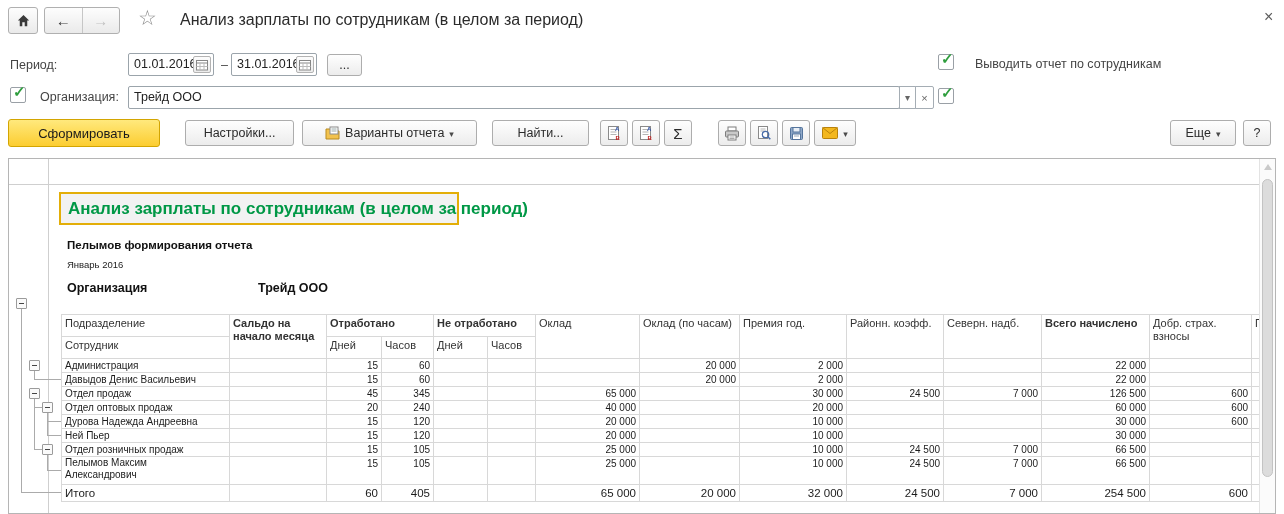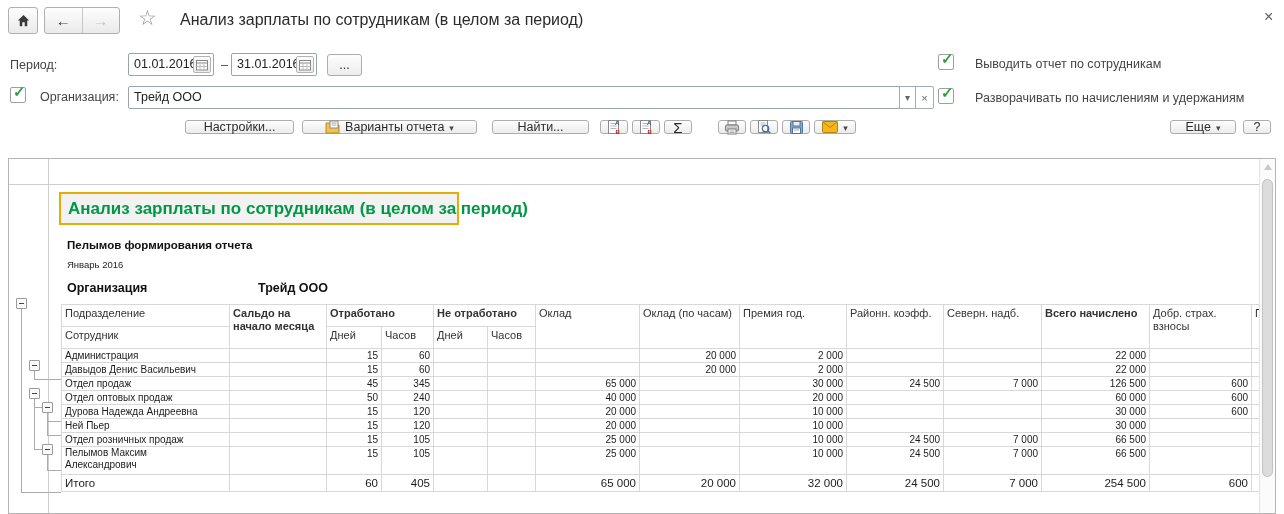--- a/index.html
+++ b/index.html
@@ -25,41 +25,41 @@
   .inputbox{position:absolute;height:23px;background:#fff;border:1px solid #9ba4ab;border-radius:2px;font-size:12.5px;color:#222}
   .inputbox .val{position:absolute;left:5px;top:3px;white-space:nowrap}
   .calbtn{position:absolute;right:2px;top:2px;width:18px;height:17px;border:1px solid #b3b3b3;border-radius:2px;
     background:linear-gradient(#fcfcfc,#ececec);display:flex;align-items:center;justify-content:center;cursor:pointer}
   .cb{position:absolute;width:16px;height:16px;border:1px solid #9aa0a6;border-radius:2px;background:#fff;cursor:pointer}
   .cb .mark{position:absolute;left:2px;top:-4px;font-size:15px;font-weight:bold;color:#2f9e3e;line-height:1}
   .sideseg{position:absolute;height:23px;border:1px solid #a5adb4;background:#fff;display:flex;align-items:center;justify-content:center;
     font-size:10px;color:#666;cursor:pointer}
 
   
-  .tbtn{position:absolute;height:14px;display:flex;align-items:center;justify-content:center;gap:5px;
+  .tbtn{position:absolute;height:26px;display:flex;align-items:center;justify-content:center;gap:5px;
     background:linear-gradient(#fefefe,#ececec);border:1px solid #adadad;border-radius:3px;font-size:12.5px;color:#2b2b2b;cursor:pointer}
   .gen{height:28px;background:linear-gradient(#ffe97d,#fccd31);border:1px solid #d3a501;font-size:13px;color:#1a1a1a}
   .dd{font-size:9px;color:#4a4a4a;margin-top:1px}
   .sigma{font-size:15px}
 
   
   .report{position:absolute;left:8px;top:158px;width:1268px;height:356px;border:1px solid #b5b5b5;background:#fff;overflow:hidden}
   .gutline{position:absolute;left:39px;top:0;width:1px;height:356px;background:#cfcfcf}
   .toprowline{position:absolute;left:0;top:25px;width:1250px;height:1px;background:#cfcfcf}
   .titleCell{position:absolute;left:50px;top:33px;width:400px;height:33px;background:#f2f2f2;border:2px solid #e3ae08}
   .titleCell .t{position:absolute;left:7px;top:1px;font-size:17px;font-weight:bold;color:#009846;white-space:nowrap;line-height:28px}
   .repCap{position:absolute;font-weight:bold;color:#111;white-space:nowrap}
 
   
   .tgl{position:absolute;width:11px;height:11px;border:1px solid #9b9b9b;background:#fafafa;cursor:pointer;border-radius:1px}
   .tgl i{position:absolute;left:2px;top:4px;width:5px;height:1px;background:#444}
   .tline{position:absolute;background:#ababab}
 
   
-  table.grid{position:absolute;left:52px;top:145px;width:1198px;border-collapse:collapse;table-layout:fixed;background:#fff}
+  table.grid{position:absolute;left:52px;top:155px;width:1198px;border-collapse:collapse;table-layout:fixed;background:#fff}
   .grid th,.grid td{border:1px solid #d8d8d8;overflow:hidden}
   .grid th{font-size:11px;font-weight:normal;text-align:left;vertical-align:top;padding:2px 3px;line-height:13px;color:#333;height:22px}
   .grid th.b{font-weight:bold}
   .grid td{font-size:10px;padding:0 3px;line-height:13px;height:14px;white-space:nowrap;color:#1c1c1c;vertical-align:top}
   .grid td.num{text-align:right}
   .grid tr.b td{font-weight:normal}
   .grid tr.total td{font-size:11.5px;height:17px;line-height:16px}
   .grid tr.wrap td{height:28px}
   .grid tr.wrap td:first-child{white-space:normal;padding-right:45px;line-height:12px}
 
@@ -139,22 +139,24 @@
   <div class="sideseg" style="left:899px;top:86px;width:17px">
     <span>▾</span>
   </div>
   <div class="sideseg" style="left:915px;top:86px;width:19px;border-radius:0 2px 2px 0;font-size:11px">
     <span>×</span>
   </div>
 
   <div class="cb" style="left:938px;top:88px">
     <span class="mark">✓</span>
   </div>
-  <div class="lbl" style="left:975px;top:91px">Разворачивать по начислениям и удержаниям</div>
-
+
+  <div class="tbtn gen" style="left:8px;top:119px;width:152px">
+    <span>Сформировать</span>
+  </div>
   <div class="tbtn" style="left:185px;top:120px;width:109px">
     <span>Настройки...</span>
   </div>
   <div class="tbtn" style="left:302px;top:120px;width:175px">
     <span>
       <svg width="15" height="14" viewBox="0 0 15 14">
           <path d="M1 3 h5 l1.5 2 H14 v8 H1 Z" fill="#f2c24e" stroke="#b98b1e"></path>
           <rect x="5" y="1" width="8" height="7" fill="#fff" stroke="#8a8a8a"></rect>
           <line x1="6.5" y1="3" x2="11.5" y2="3" stroke="#9aa"></line>
           <line x1="6.5" y1="5" x2="11.5" y2="5" stroke="#9aa"></line>
@@ -370,21 +372,21 @@
     <td class="num">30 000</td>
     <td class="num">24 500</td>
     <td class="num">7 000</td>
     <td class="num">126 500</td>
     <td class="num">600</td>
     <td></td>
   </tr>
           <tr class="b">
     <td>Отдел оптовых продаж</td>
     <td class="num"></td>
-    <td class="num">50</td>
+    <td class="num">20</td>
     <td class="num">240</td>
     <td class="num"></td>
     <td class="num"></td>
     <td class="num">40 000</td>
     <td class="num"></td>
     <td class="num">20 000</td>
     <td class="num"></td>
     <td class="num"></td>
     <td class="num">60 000</td>
     <td class="num">600</td>

